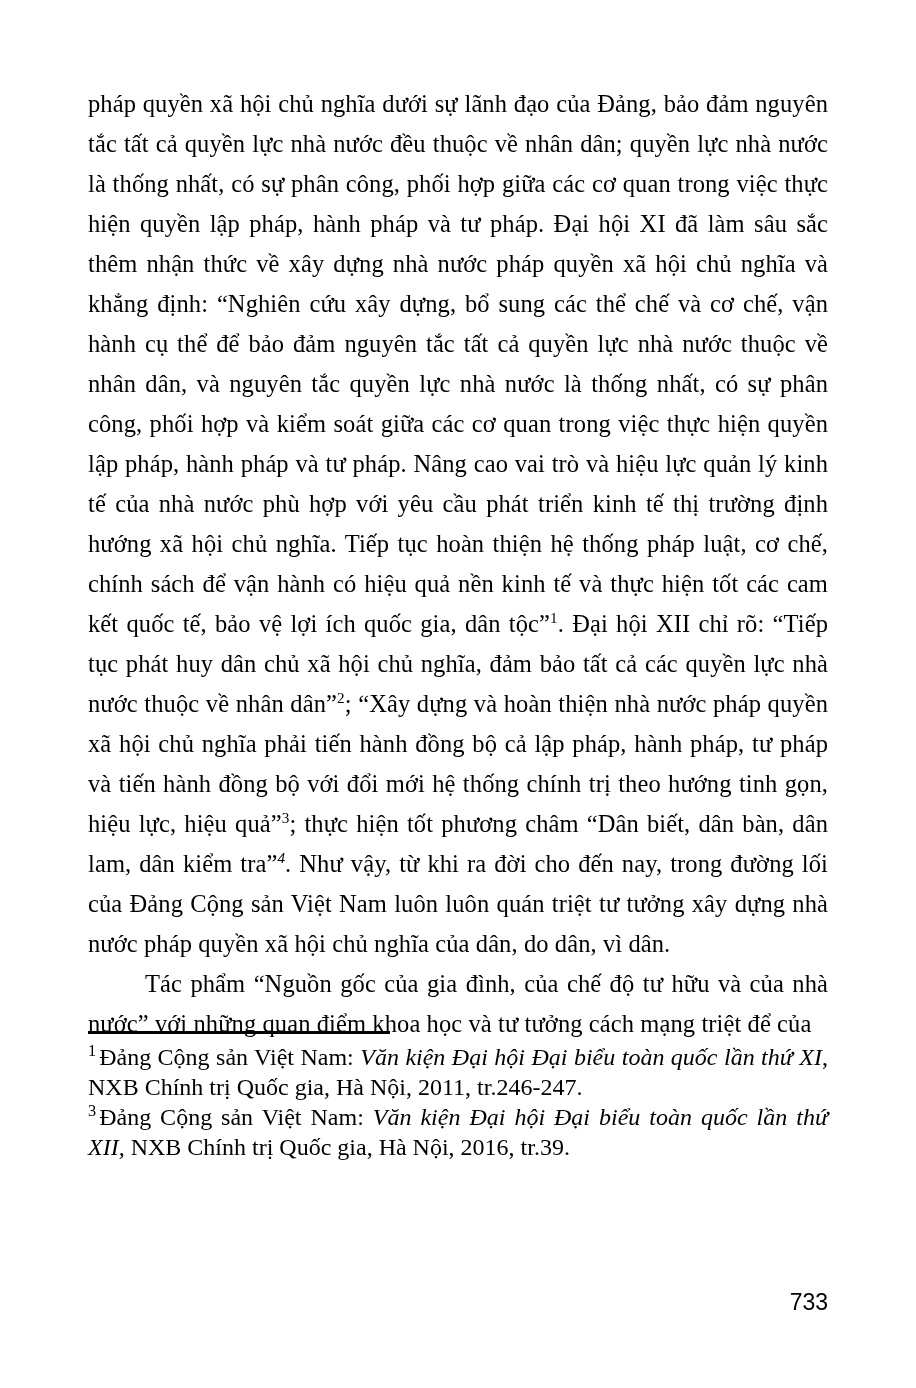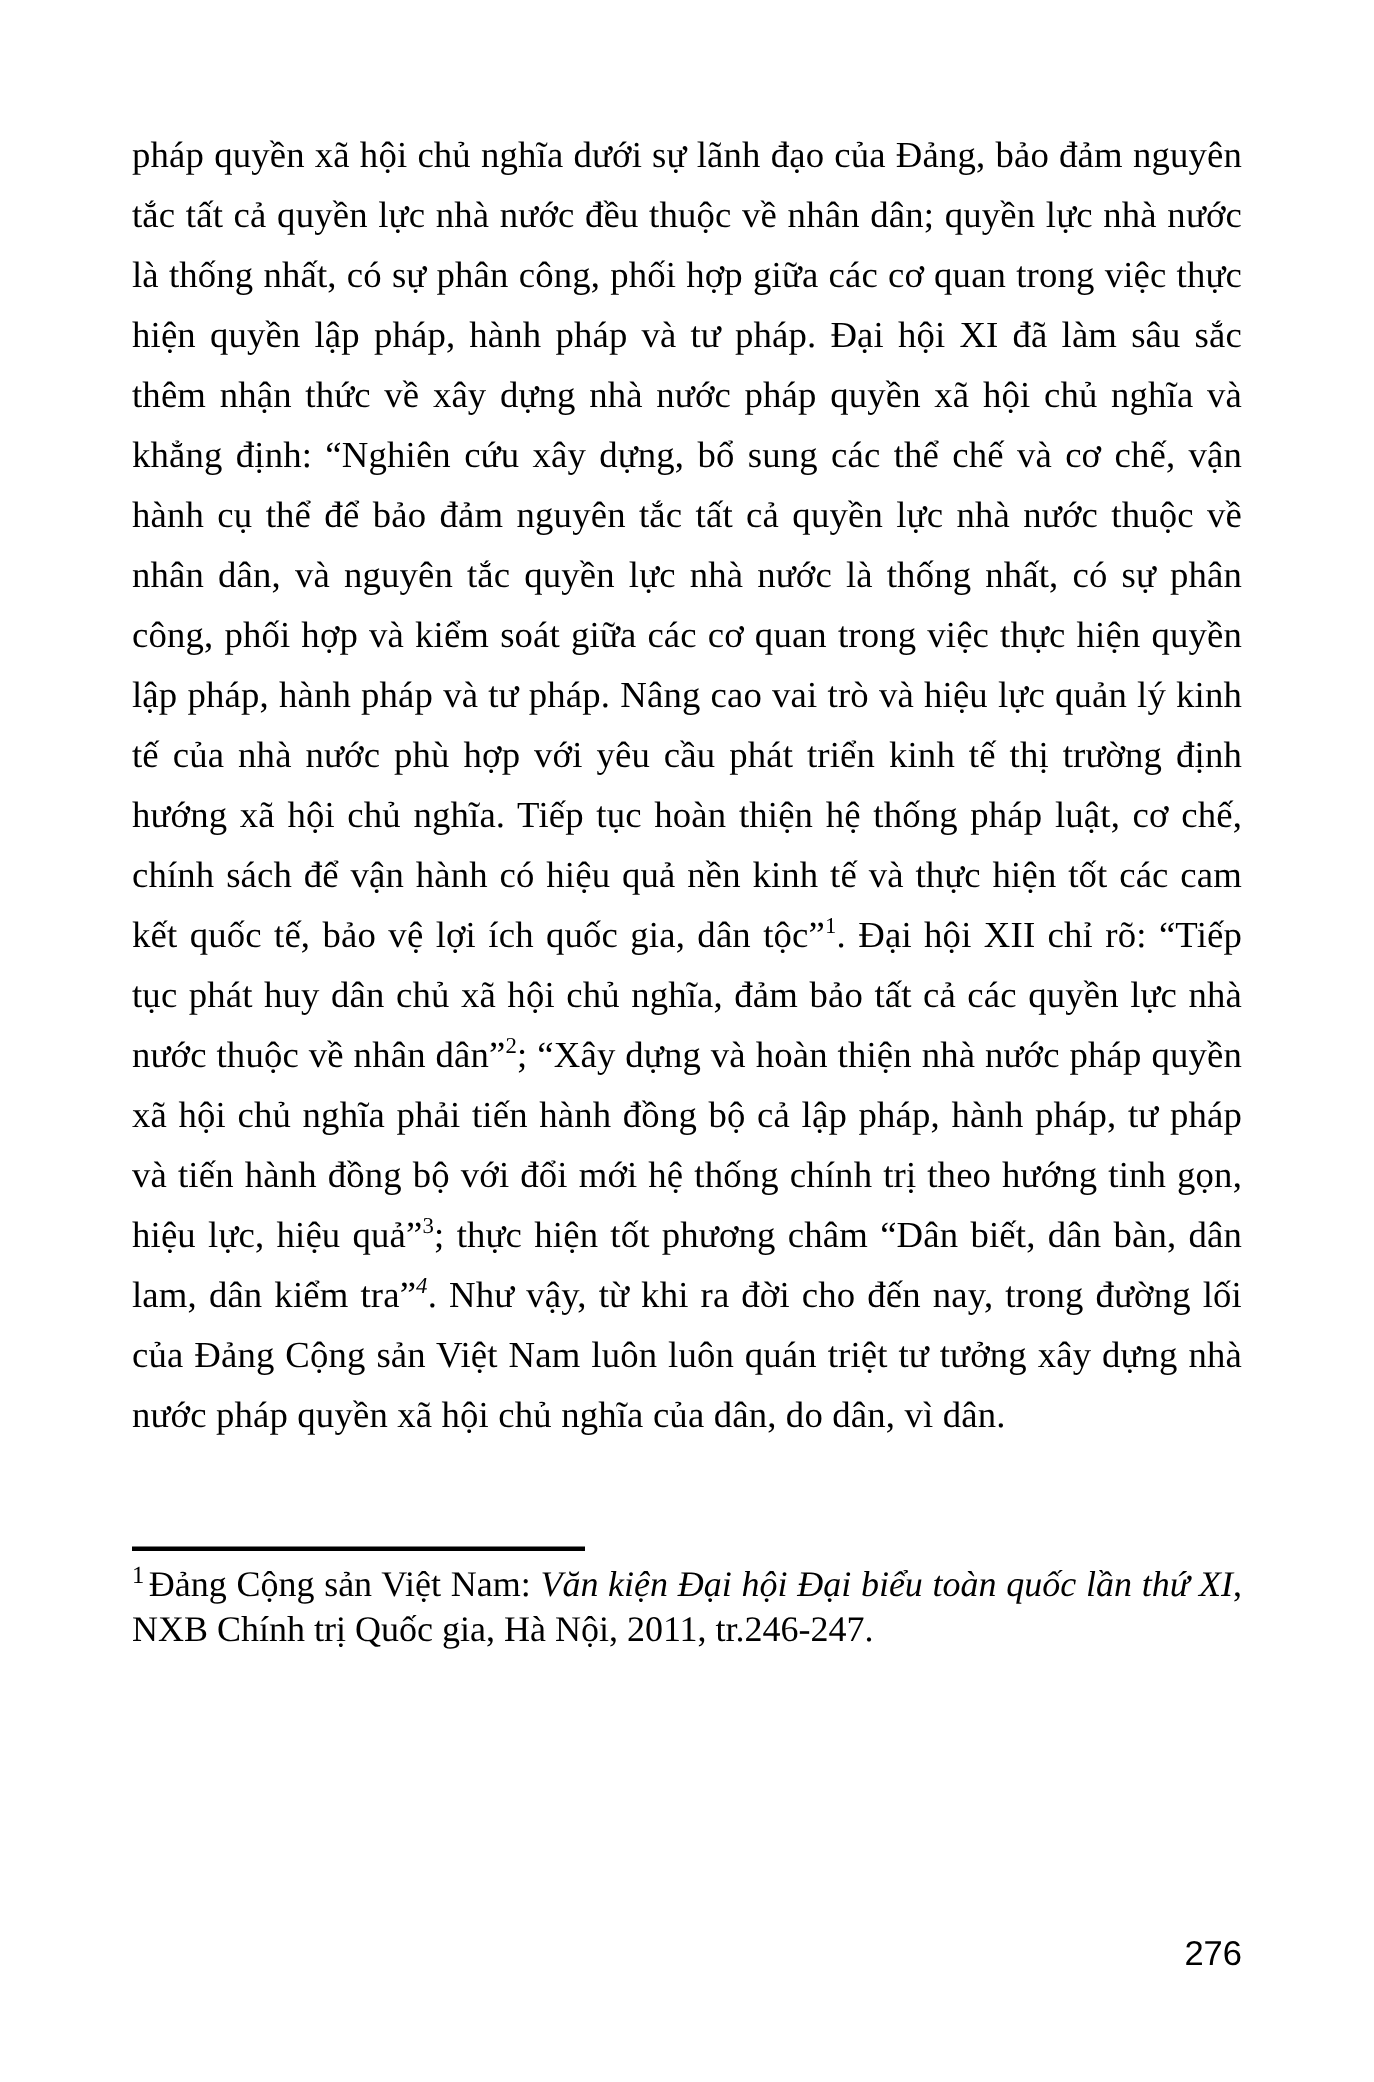--- a/index.html
+++ b/index.html
@@ -85,23 +85,25 @@
     text-align: right;
   }
 </style>
 </head>
 <body>
 
 <div class="page">
 
   <div class="body-block">
     <p class="body-para">pháp quyền xã hội chủ nghĩa dưới sự lãnh đạo của Đảng, bảo đảm nguyên tắc tất cả quyền lực nhà nước đều thuộc về nhân dân; quyền lực nhà nước là thống nhất, có sự phân công, phối hợp giữa các cơ quan trong việc thực hiện quyền lập pháp, hành pháp và tư pháp. Đại hội XI đã làm sâu sắc thêm nhận thức về xây dựng nhà nước pháp quyền xã hội chủ nghĩa và khẳng định: “Nghiên cứu xây dựng, bổ sung các thể chế và cơ chế, vận hành cụ thể để bảo đảm nguyên tắc tất cả quyền lực nhà nước thuộc về nhân dân, và nguyên tắc quyền lực nhà nước là thống nhất, có sự phân công, phối hợp và kiểm soát giữa các cơ quan trong việc thực hiện quyền lập pháp, hành pháp và tư pháp. Nâng cao vai trò và hiệu lực quản lý kinh tế của nhà nước phù hợp với yêu cầu phát triển kinh tế thị trường định hướng xã hội chủ nghĩa. Tiếp tục hoàn thiện hệ thống pháp luật, cơ chế, chính sách để vận hành có hiệu quả nền kinh tế và thực hiện tốt các cam kết quốc tế, bảo vệ lợi ích quốc gia, dân tộc”<sup class="fn">1</sup>. Đại hội XII chỉ rõ: “Tiếp tục phát huy dân chủ xã hội chủ nghĩa, đảm bảo tất cả các quyền lực nhà nước thuộc về nhân dân”<sup class="fn">2</sup>; “Xây dựng và hoàn thiện nhà nước pháp quyền xã hội chủ nghĩa phải tiến hành đồng bộ cả lập pháp, hành pháp, tư pháp và tiến hành đồng bộ với đổi mới hệ thống chính trị theo hướng tinh gọn, hiệu lực, hiệu quả”<sup class="fn">3</sup>; thực hiện tốt phương châm “Dân biết, dân bàn, dân lam, dân kiểm tra”<sup class="fn ital">4</sup>. Như vậy, từ khi ra đời cho đến nay, trong đường lối của Đảng Cộng sản Việt Nam luôn luôn quán triệt tư tưởng xây dựng nhà nước pháp quyền xã hội chủ nghĩa của dân, do dân, vì dân.</p>
+    <p class="body-para indent">Tác phẩm “Nguồn gốc của gia đình, của chế độ tư hữu và của nhà nước” với những quan điểm khoa học và tư tưởng cách mạng triệt để của</p>
   </div>
 
   <div class="fn-rule"></div>
 
   <div class="footnotes">
     <p class="footnote"><span class="marker">1</span><span>Đảng Cộng sản Việt Nam: </span><span class="title">Văn kiện Đại hội Đại biểu toàn quốc lần thứ XI</span><span>, NXB Chính trị Quốc gia, Hà Nội, 2011, tr.246-247.</span></p>
+    <p class="footnote"><span class="marker">3</span><span>Đảng Cộng sản Việt Nam: </span><span class="title">Văn kiện Đại hội Đại biểu toàn quốc lần thứ XII,</span><span> NXB Chính trị Quốc gia, Hà Nội, 2016, tr.39.</span></p>
   </div>
 
-  <div class="page-number">276</div>
+  <div class="page-number">733</div>
 
 </div>
 
 </body></html>

